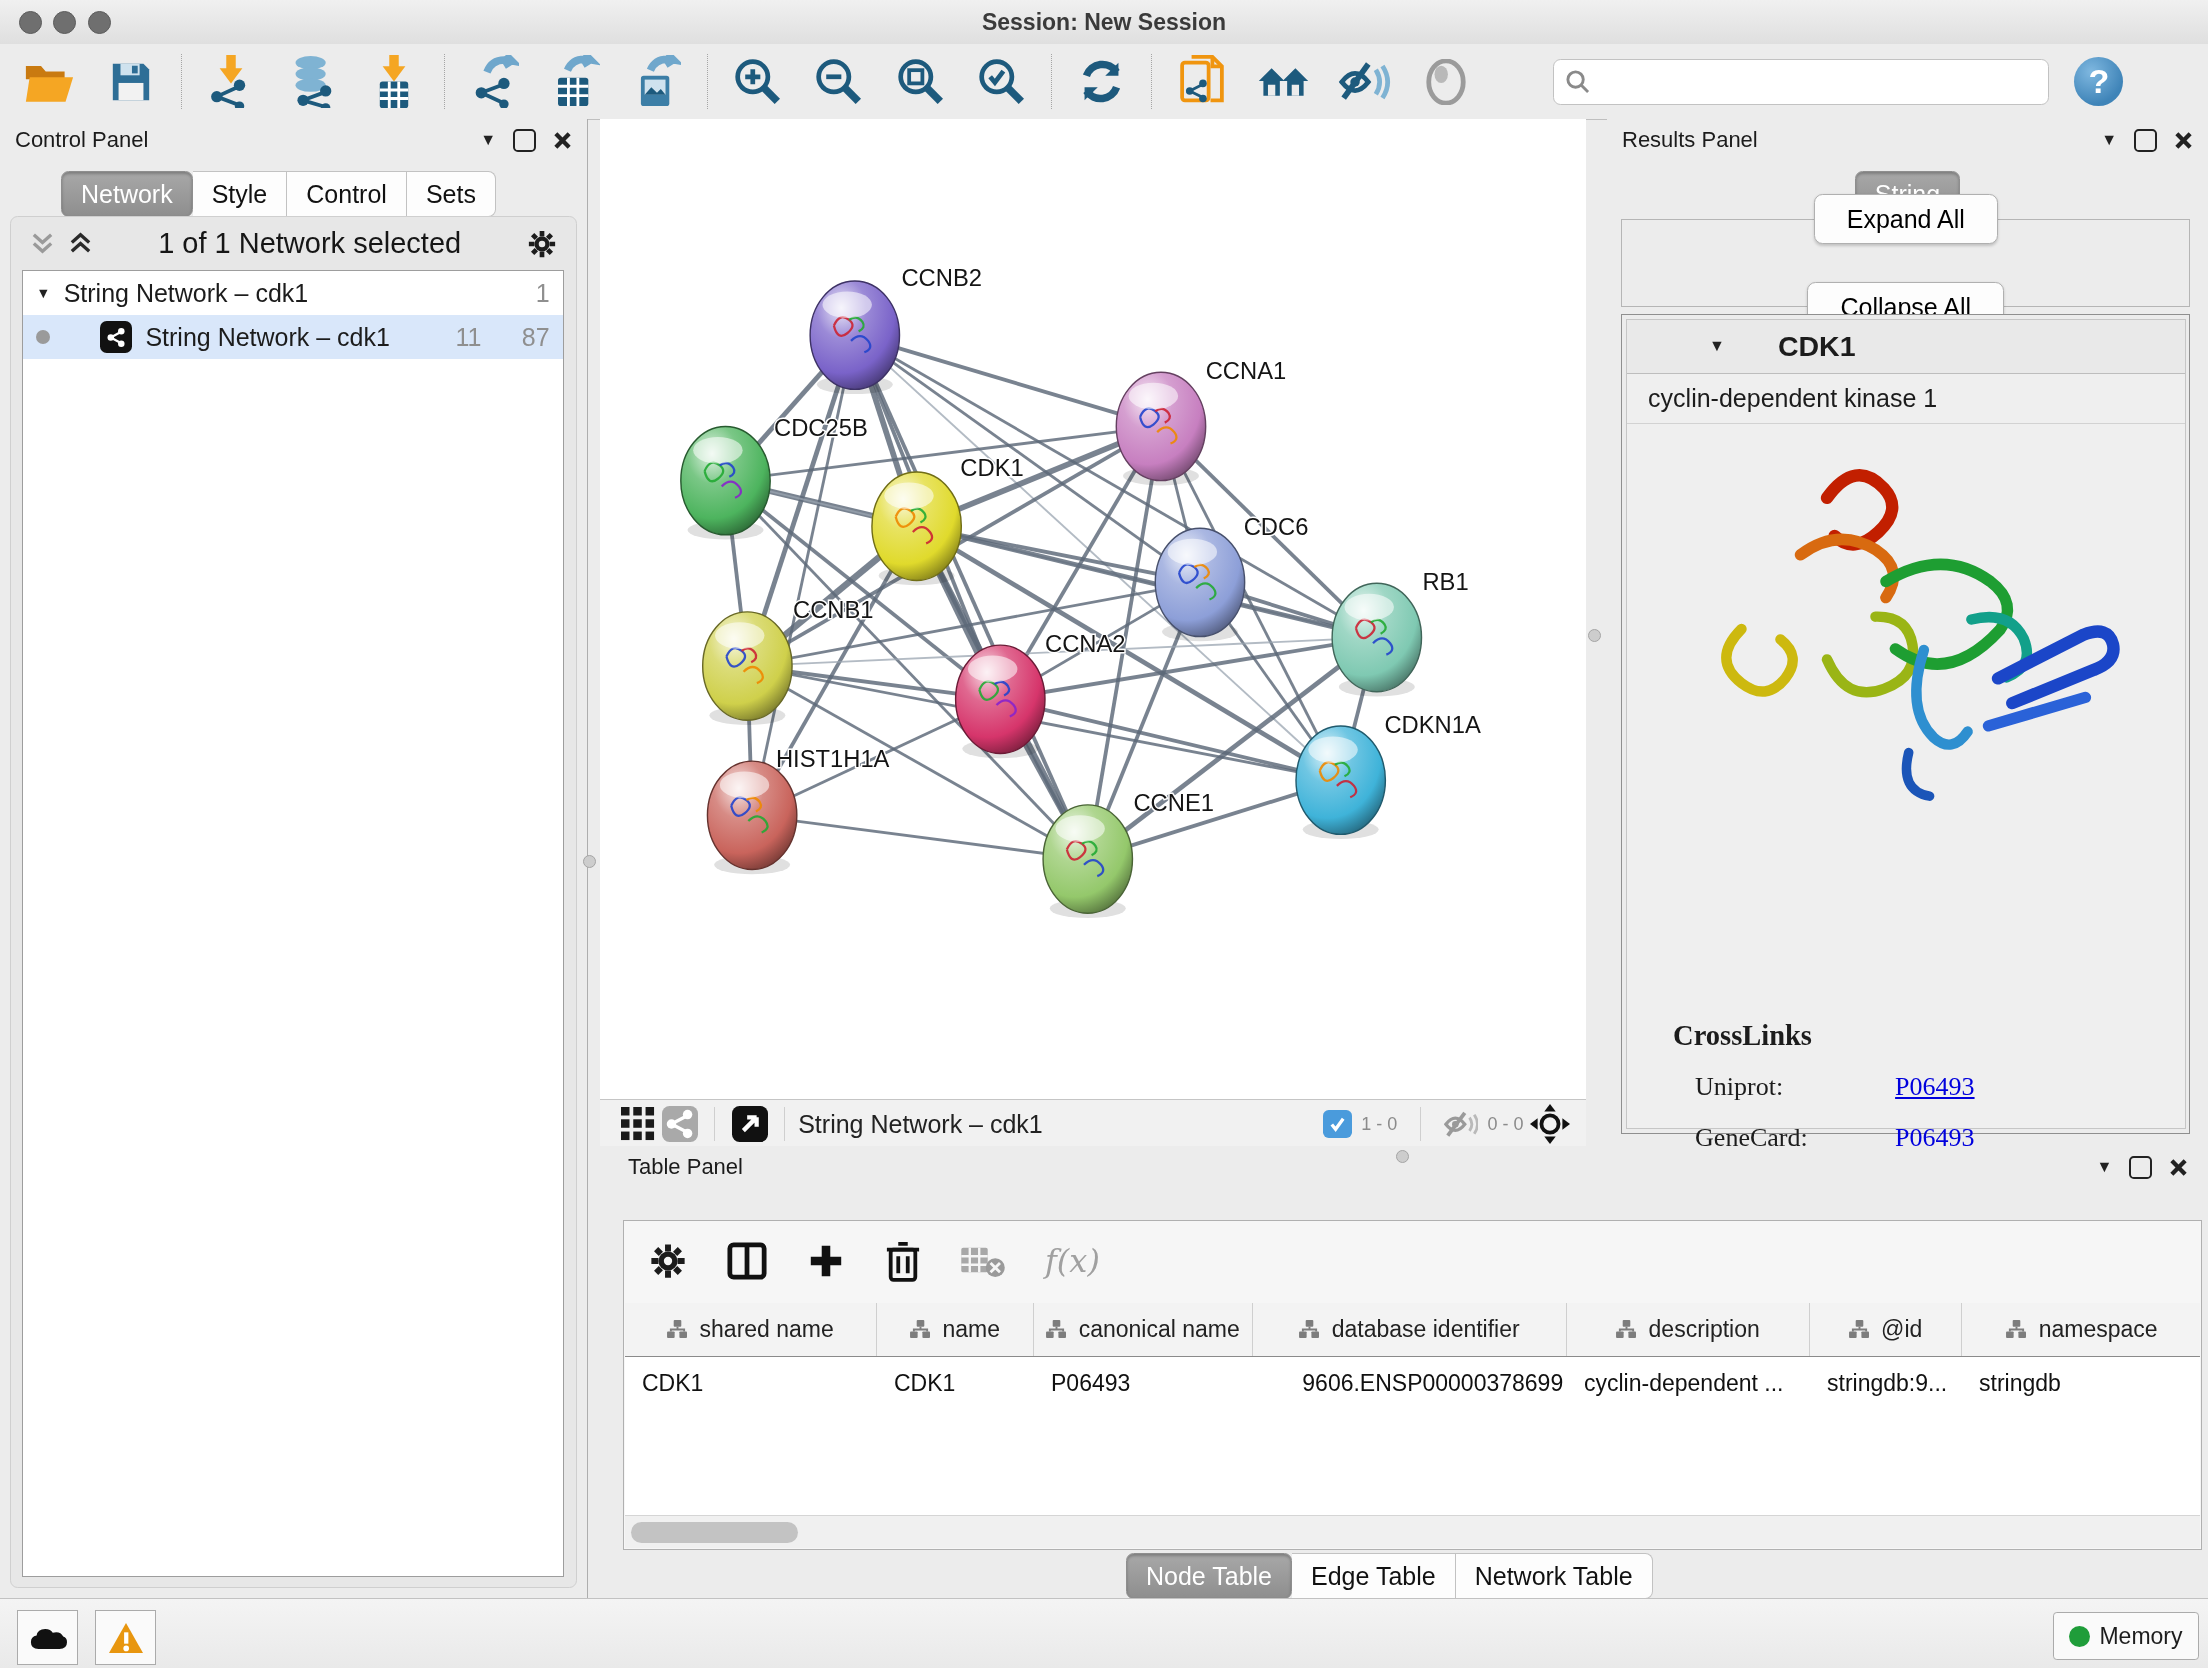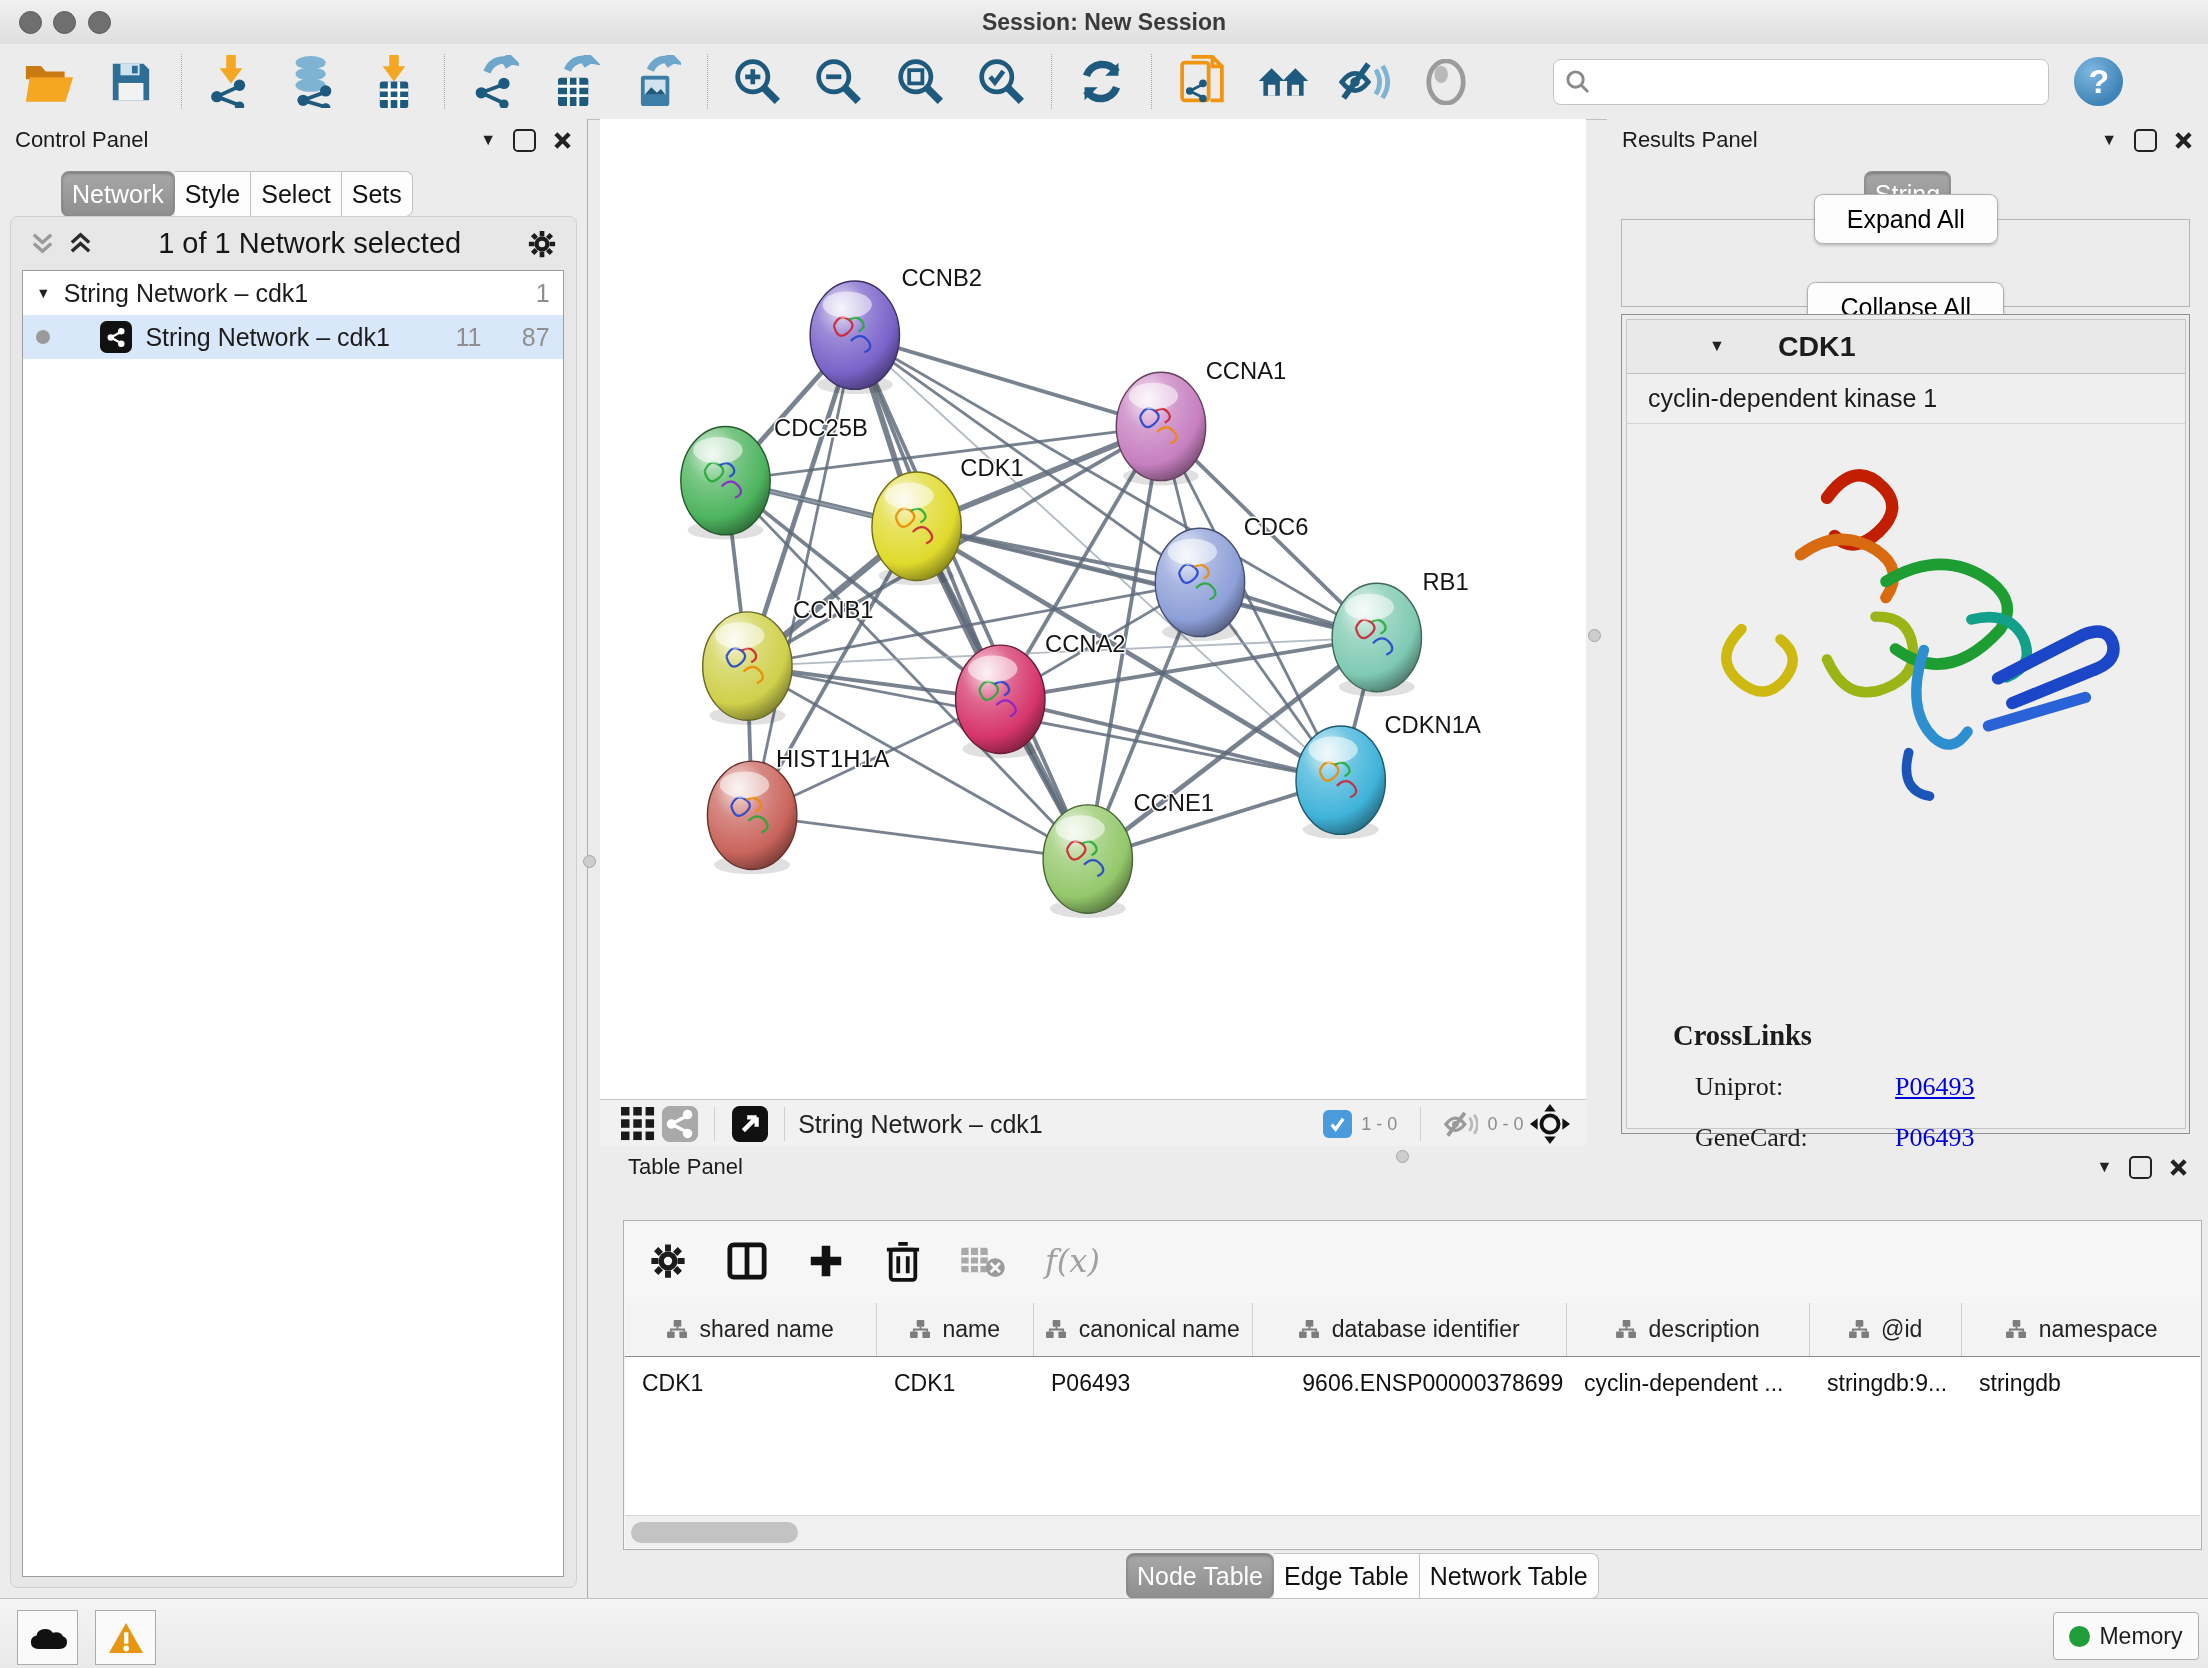--- a/index.html
+++ b/index.html
@@ -24,21 +24,21 @@
   .help-btn{margin-left:25px;width:49px;height:49px;border-radius:50%;
     background:radial-gradient(circle at 35% 30%,#7fb8e0,#3f84b8 70%);
     color:#fff;font-size:34px;font-weight:bold;display:flex;align-items:center;justify-content:center;}
   
   .panel-header{display:flex;align-items:center;font-size:22px;color:#1b1b1b;padding:0 15px;height:42px;}
   .win-controls{margin-left:auto;display:flex;gap:17px;align-items:center;}
   .tri{font-size:16px;color:#222;}
   .float-ico{width:19px;height:19px;border:2.4px solid #222;border-radius:4.8px;}
   
   .tabrow{display:flex;}
-  .tab{height:44px;line-height:44px;padding:0 10px;font-size:25px;background:#fdfdfd;
+  .tab{height:44px;line-height:44px;padding:0 19px;font-size:25px;background:#fdfdfd;
     border:1px solid #c2c2c2;border-left:none;color:#111;}
   .tab:first-child{border-left:1px solid #c2c2c2;border-radius:7.6px 0 0 7.6px;}
   .tab:last-child{border-radius:0 7.6px 7.6px 0;}
   .tab.sel{background:linear-gradient(#a8a8a8,#8e8e8e);color:#fff;border-color:#8e8e8e;
     box-shadow:inset 0 1.9px 2.9px rgba(0,0,0,.25);border-radius:7.6px;}
   
   .control-panel{position:absolute;left:0;top:119px;width:587px;height:1479px;
     background:#ececec;border-right:1px solid #aeaeae;}
   .cp-tabs{position:absolute;left:61px;top:52px;}
   .cp-box{position:absolute;left:9.5px;top:97px;width:565px;height:1370px;
@@ -304,21 +304,21 @@
         <span class="tri">▼</span>
         <span class="float-ico"></span>
         <svg width="19" height="19" viewBox="0 0 20 20">
             <path d="M3 3 L17 17 M17 3 L3 17" stroke="#222" stroke-width="4.5"></path>
           </svg>
       </span>
     </div>
     <div class="cp-tabs tabrow">
         <div class="tab sel">Network</div>
         <div class="tab">Style</div>
-        <div class="tab">Select</div>
+        <div class="tab">Control</div>
         <div class="tab">Sets</div>
       </div>
     <div class="cp-box">
       <div class="cp-selrow">
         <svg width="25" height="25" viewBox="0 0 26 26">
             <path d="M4 4 l9 8 9-8 M4 13 l9 8 9-8" fill="none" stroke="#9a9a9a" stroke-width="3.5"></path>
           </svg>
         <span style="width:13.3px"></span>
         <svg width="25" height="25" viewBox="0 0 26 26">
             <path d="M4 12 l9-8 9 8 M4 21 l9-8 9 8" fill="none" stroke="#2a2a2a" stroke-width="3.5"></path>

